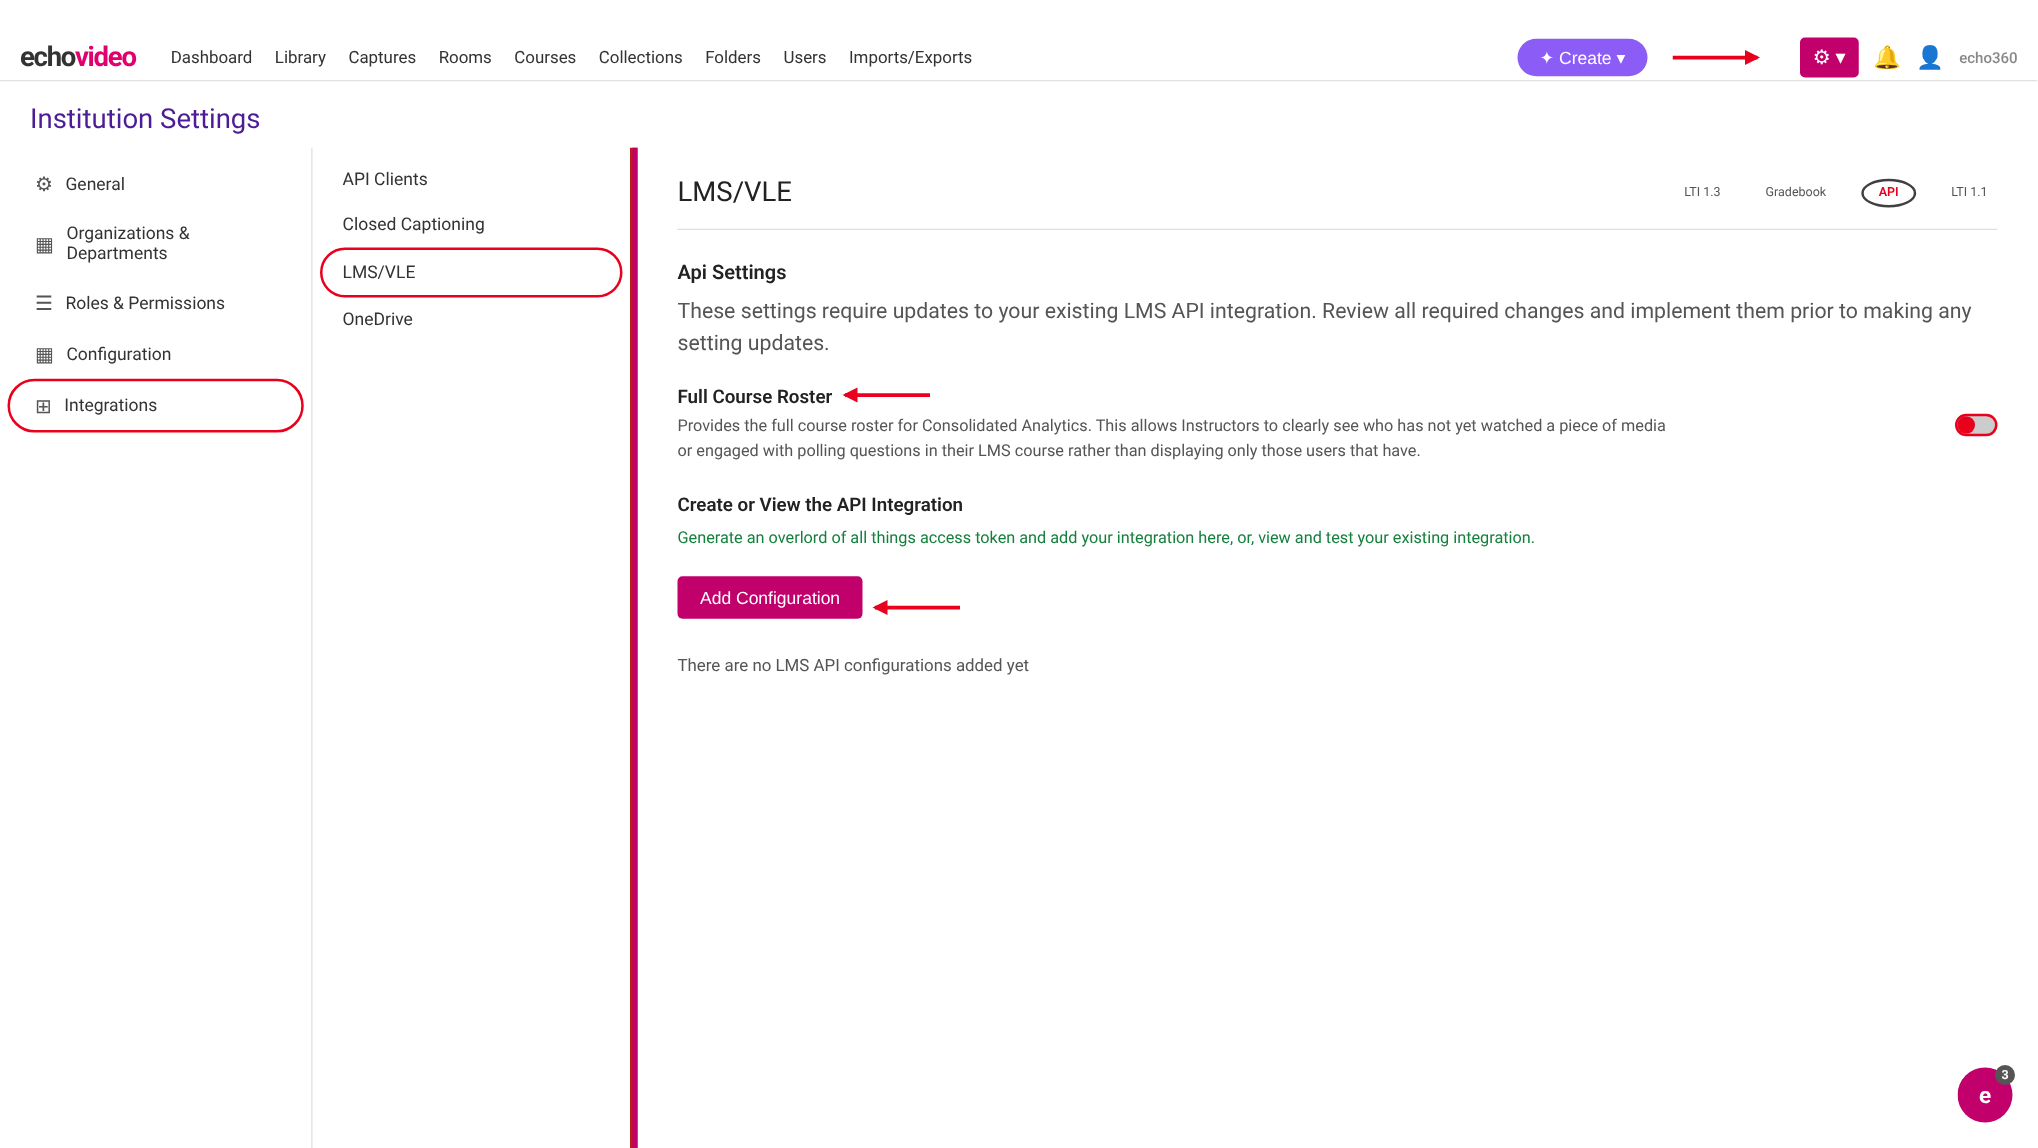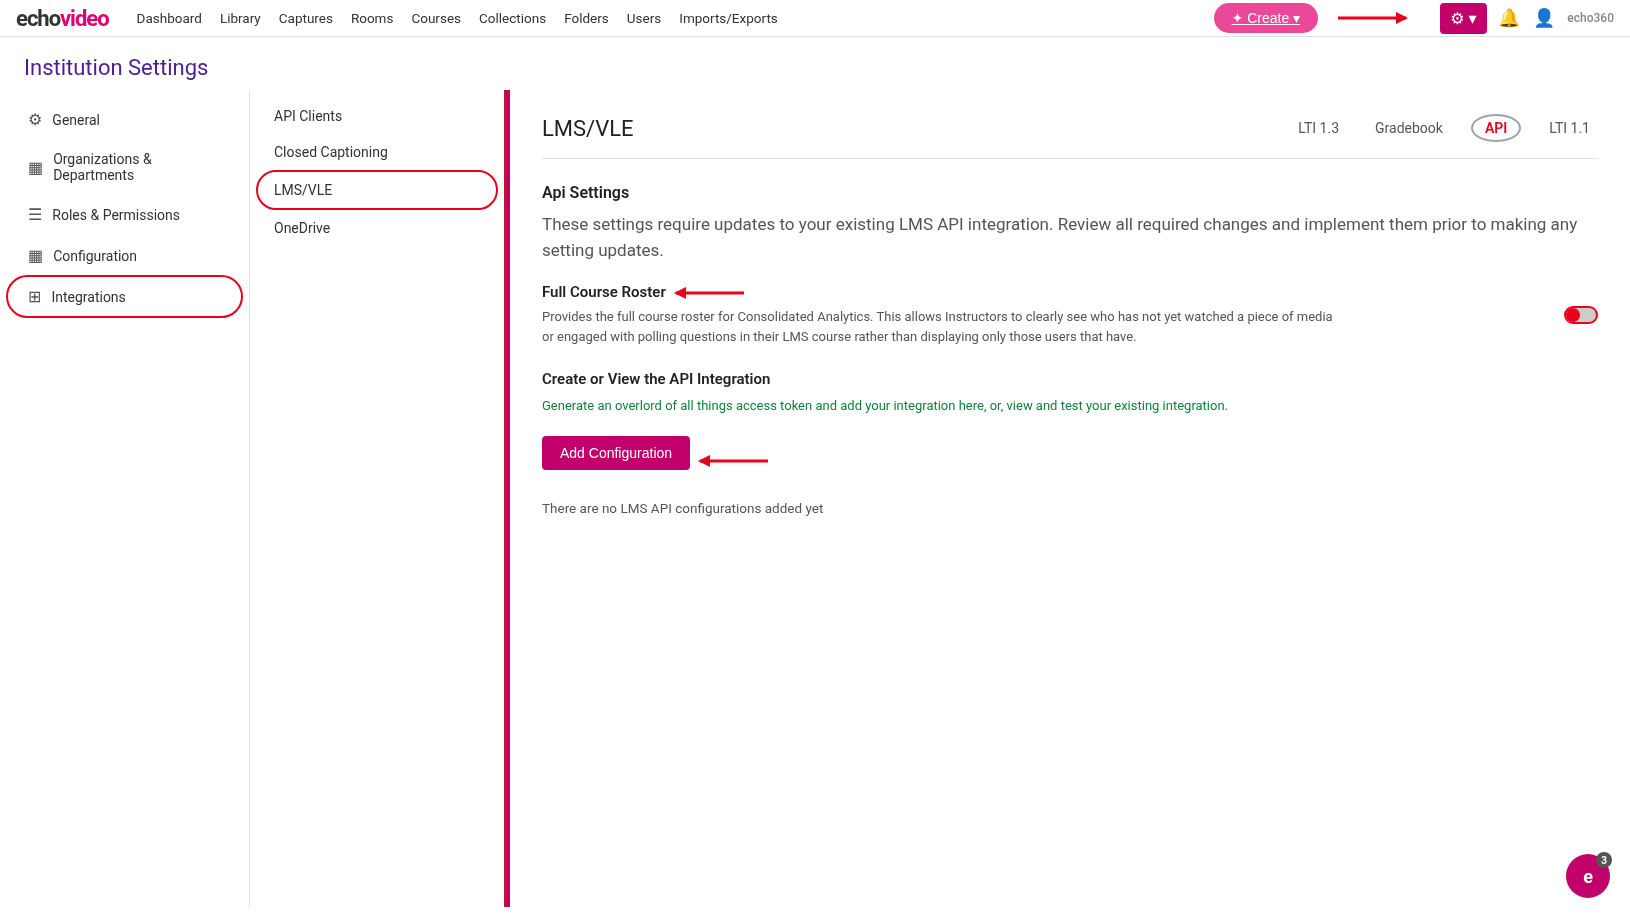--- a/index.html
+++ b/index.html
@@ -7,51 +7,51 @@
 
     
     .topnav {
       display: flex;
       align-items: center;
       height: 37px;
       padding: 0 16px;
       border-bottom: 1px solid #e0e0e0;
       background: #fff;
       gap: 20px;
+      margin-top: 28px;
     }
     .logo {
       font-size: 22px;
       font-weight: bold;
       color: #e0006e;
       letter-spacing: -1px;
       margin-right: 8px;
     }
     .logo span { color: #333; }
     .nav-links {
       display: flex;
       gap: 18px;
       flex: 1;
     }
     .nav-links a {
       text-decoration: none;
       color: #333;
       font-size: 13.5px;
     }
     .create-btn {
-      background: #ec4899;
+      background: #8b5cf6;
       color: #fff;
       border: none;
       border-radius: 20px;
       padding: 7px 18px;
       font-size: 14px;
       cursor: pointer;
       display: flex;
       align-items: center;
       gap: 6px;
-      text-decoration: underline;
     }
     .topnav-right {
       display: flex;
       align-items: center;
       gap: 12px;
       margin-left: auto;
     }
     .gear-btn {
       background: #c2006b;
       color: #fff;
@@ -162,21 +162,21 @@
       font-size: 22px;
       font-weight: 400;
       color: #222;
     }
     .lms-tabs {
       display: flex;
       align-items: center;
       gap: 20px;
     }
     .lms-tab {
-      font-size: 14px;
+      font-size: 10px;
       color: #555;
       cursor: pointer;
       padding: 4px 8px;
     }
     .lms-tab.active {
       color: #e8001c;
       border: 2px solid #e8001c;
       border-radius: 50%;
       padding: 4px 12px;
       font-weight: 600;
@@ -278,21 +278,21 @@
     }
 
     .no-config-text {
       font-size: 13.5px;
       color: #555;
     }
 
     
     .inline-arrow {
       display: inline-flex;
-      align-items: flex-end;
+      align-items: flex-start;
       gap: 0;
     }
 
     
     .support-badge {
       position: fixed;
       bottom: 20px;
       right: 20px;
       width: 44px;
       height: 44px;
@@ -404,21 +404,21 @@
       <div class="mid-item">OneDrive</div>
     </div>
 
     <div class="right-panel active-border-left">
 
       <div class="lms-header">
         <h2 class="lms-title">LMS/VLE</h2>
         <div class="lms-tabs">
           <span class="lms-tab">LTI 1.3</span>
           <span class="lms-tab">Gradebook</span>
-          <span class="lms-tab active" style="border: 2px solid #a3a3a3; border-radius: 50%; color: #e8001c; font-weight: 600;">API</span>
+          <span class="lms-tab active" style="border: 2px solid #404040; border-radius: 50%; color: #e8001c; font-weight: 600;">API</span>
           <span class="lms-tab">LTI 1.1</span>
         </div>
       </div>
       <hr class="divider">
 
       <div>
         <div class="section-title">Api Settings</div>
         <div class="section-desc">These settings require updates to your existing LMS API integration. Review all required changes and implement them prior to making any setting updates.</div>
       </div>
 

